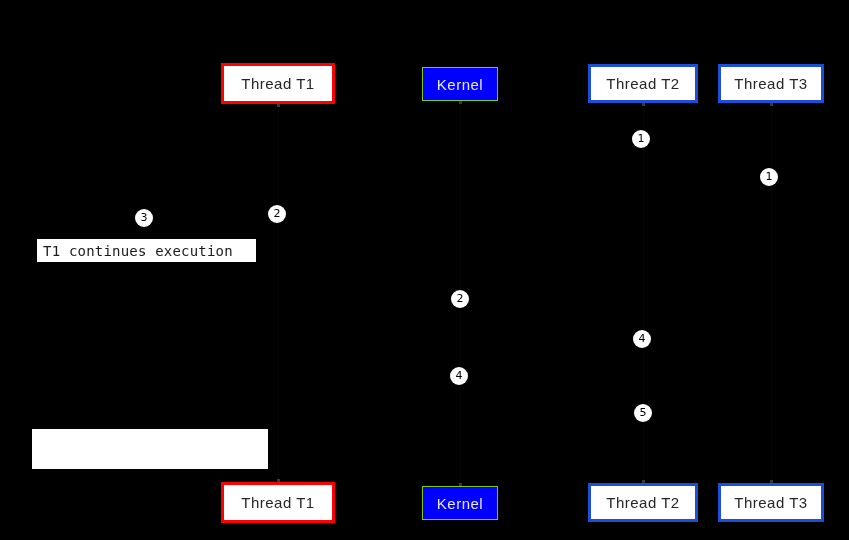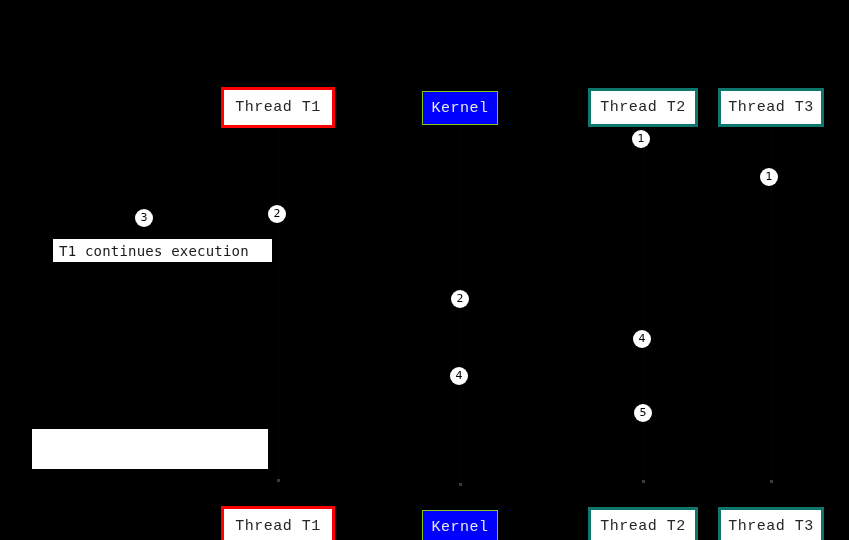--- a/index.html
+++ b/index.html
@@ -29,35 +29,34 @@
     background: #3a3a3a;
   }
 
   
   .participant {
     position: absolute;
     box-sizing: border-box;
     display: flex;
     align-items: center;
     justify-content: center;
-    font-family: Liberation Mono, monospace;
+    font-family: Liberation Sans, sans-serif;
     font-size: 15px;
     letter-spacing: 0.5px;
     white-space: nowrap;
-    margin-top: 24px;
   }
   .participant.thread {
     background: #ffffff;
     color: #262626;
   }
   .participant.red {
     border: 3px solid #ff0000;
   }
   .participant.blue {
-    border: 3px solid #0f766e;
+    border: 3px solid #1d4ed8;
     justify-content: center;
   }
   .participant.kernel {
     background: #0000ff;
     color: #e8e8e8;
     border: 1px solid #84cc16;
   }
 
   
   .note {
@@ -134,21 +133,21 @@
         <span>Kernel</span>
       </div>
       <div class="participant thread blue" style="left: 588px; top: 483px; width: 110px; height: 39px;">
         <span>Thread T2</span>
       </div>
       <div class="participant thread blue" style="left: 718px; top: 483px; width: 106px; height: 39px;">
         <span>Thread T3</span>
       </div>
     </div>
   <div id="notes">
-      <div class="note" style="left: 52px; top: 238px; width: 221px; height: 25px;">
+      <div class="note" style="left: 36px; top: 238px; width: 221px; height: 25px;">
         <span>T1 continues execution</span>
       </div>
       <div class="note blank" style="left: 32px; top: 429px; width: 236px; height: 40px;">
         <span></span>
       </div>
     </div>
   <div id="steps">
       <div class="step" style="left: 632px; top: 130px;">1</div>
       <div class="step" style="left: 760px; top: 168px;">1</div>
       <div class="step" style="left: 135px; top: 209px;">3</div>

